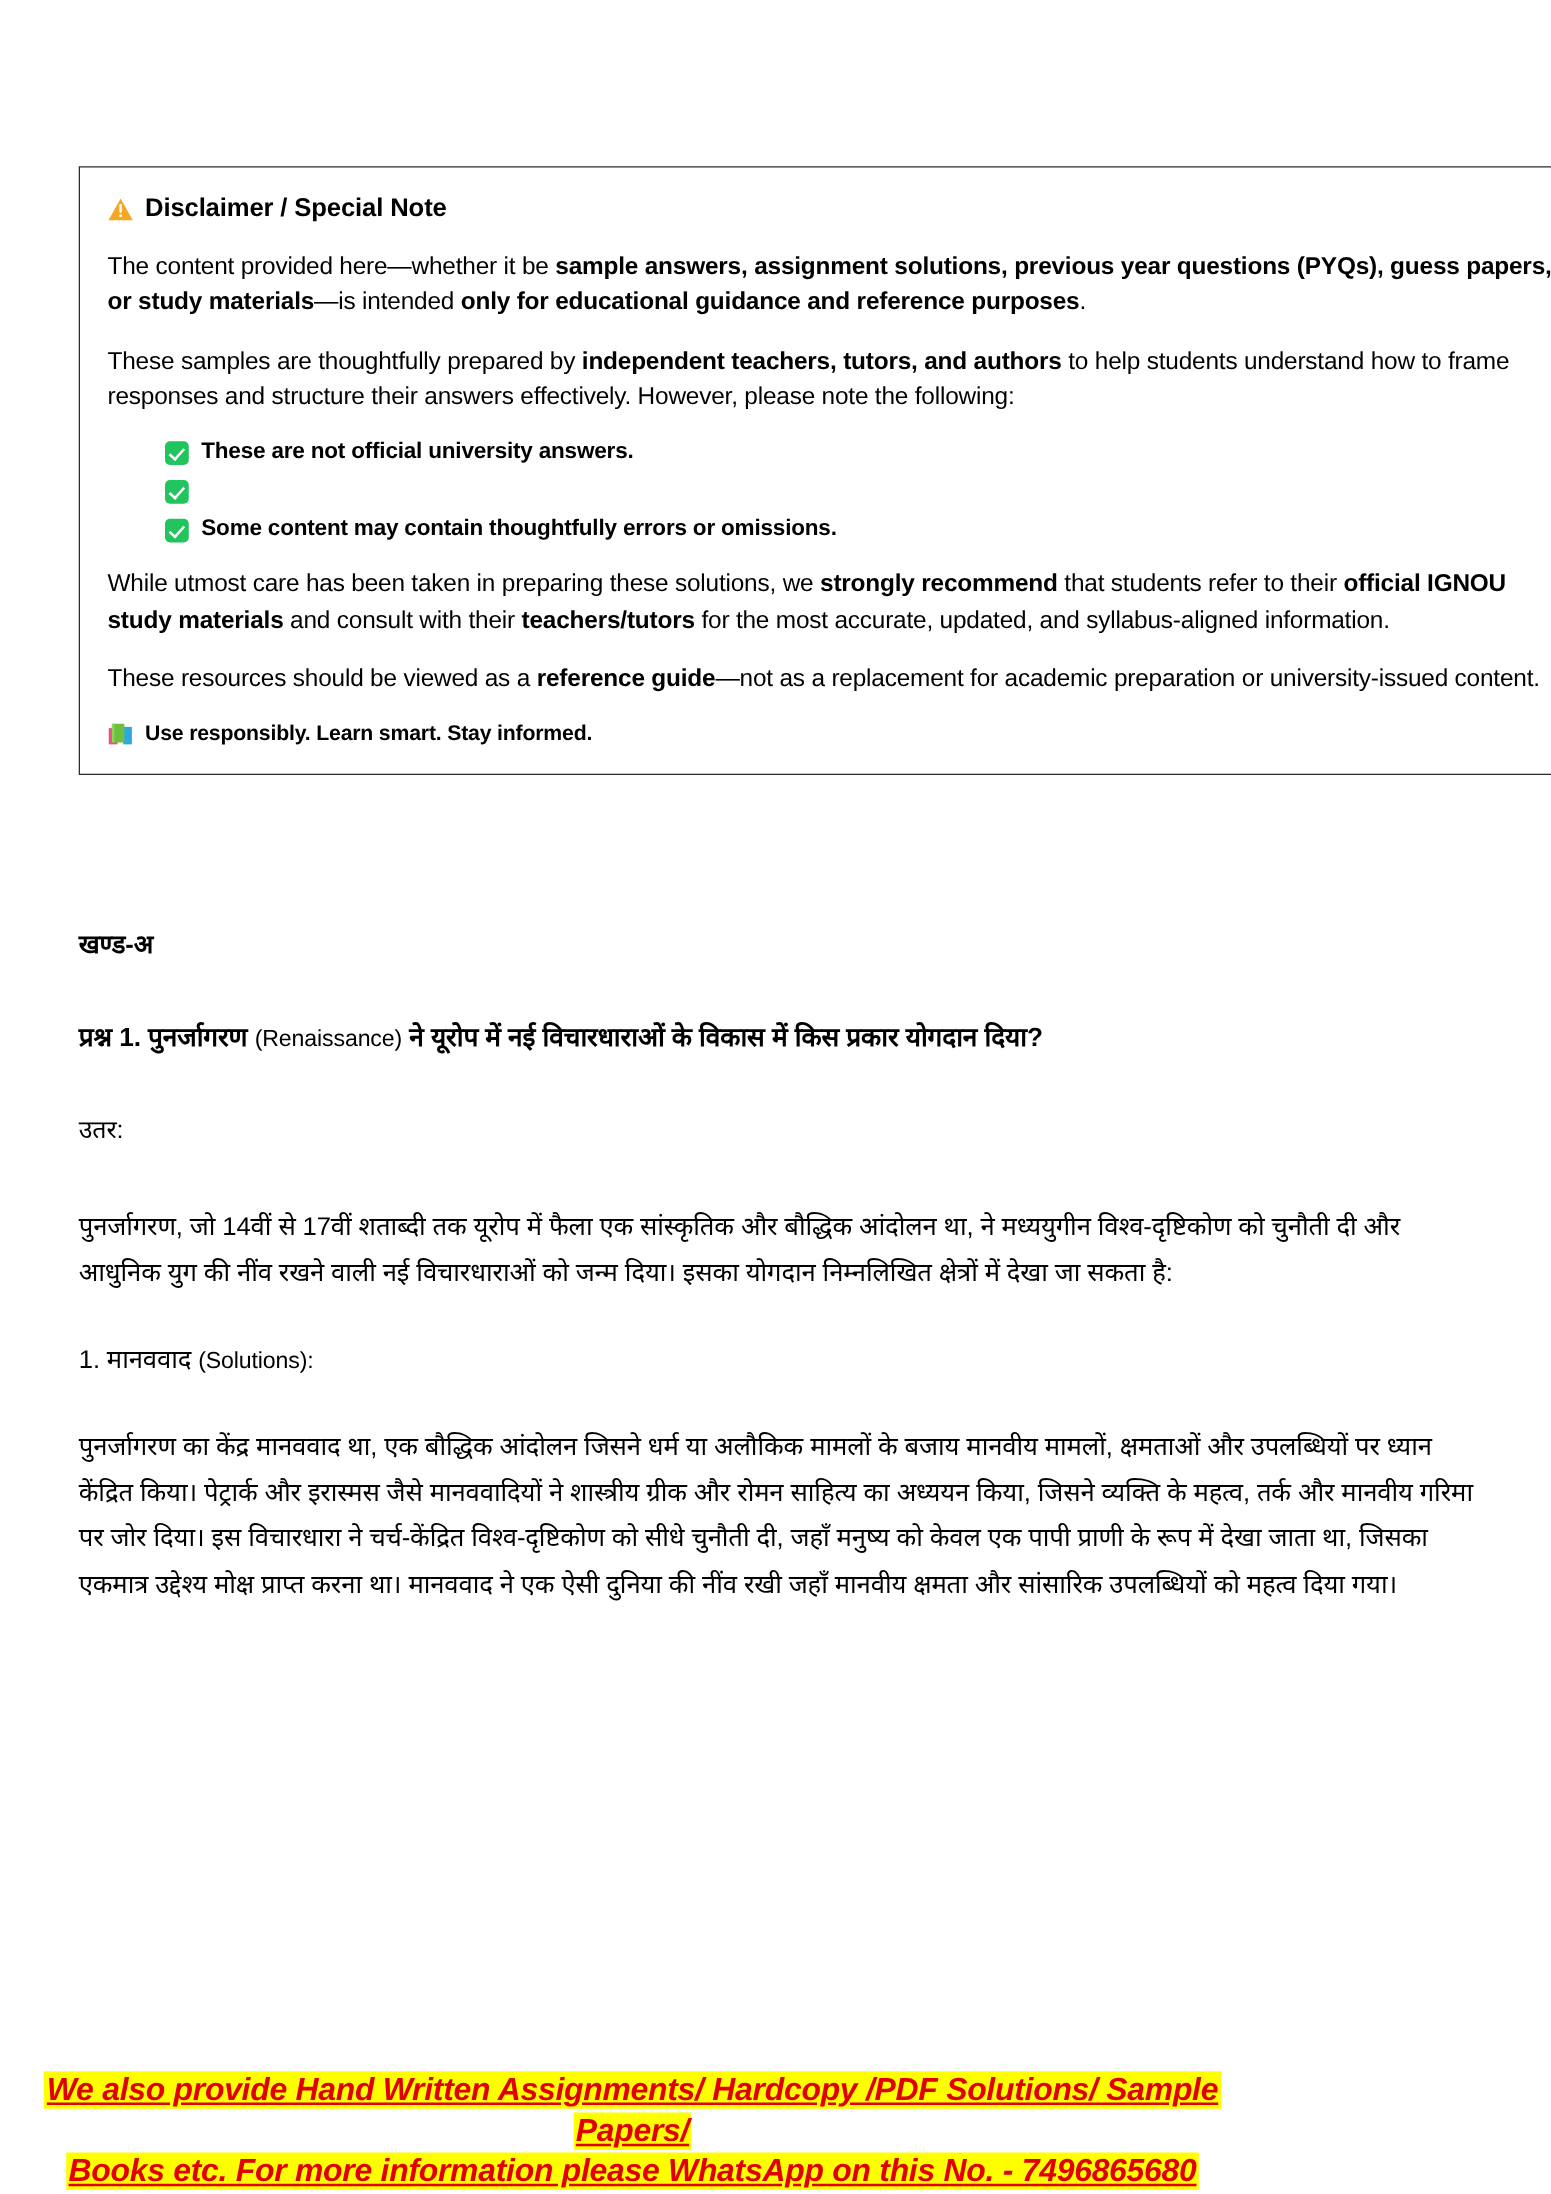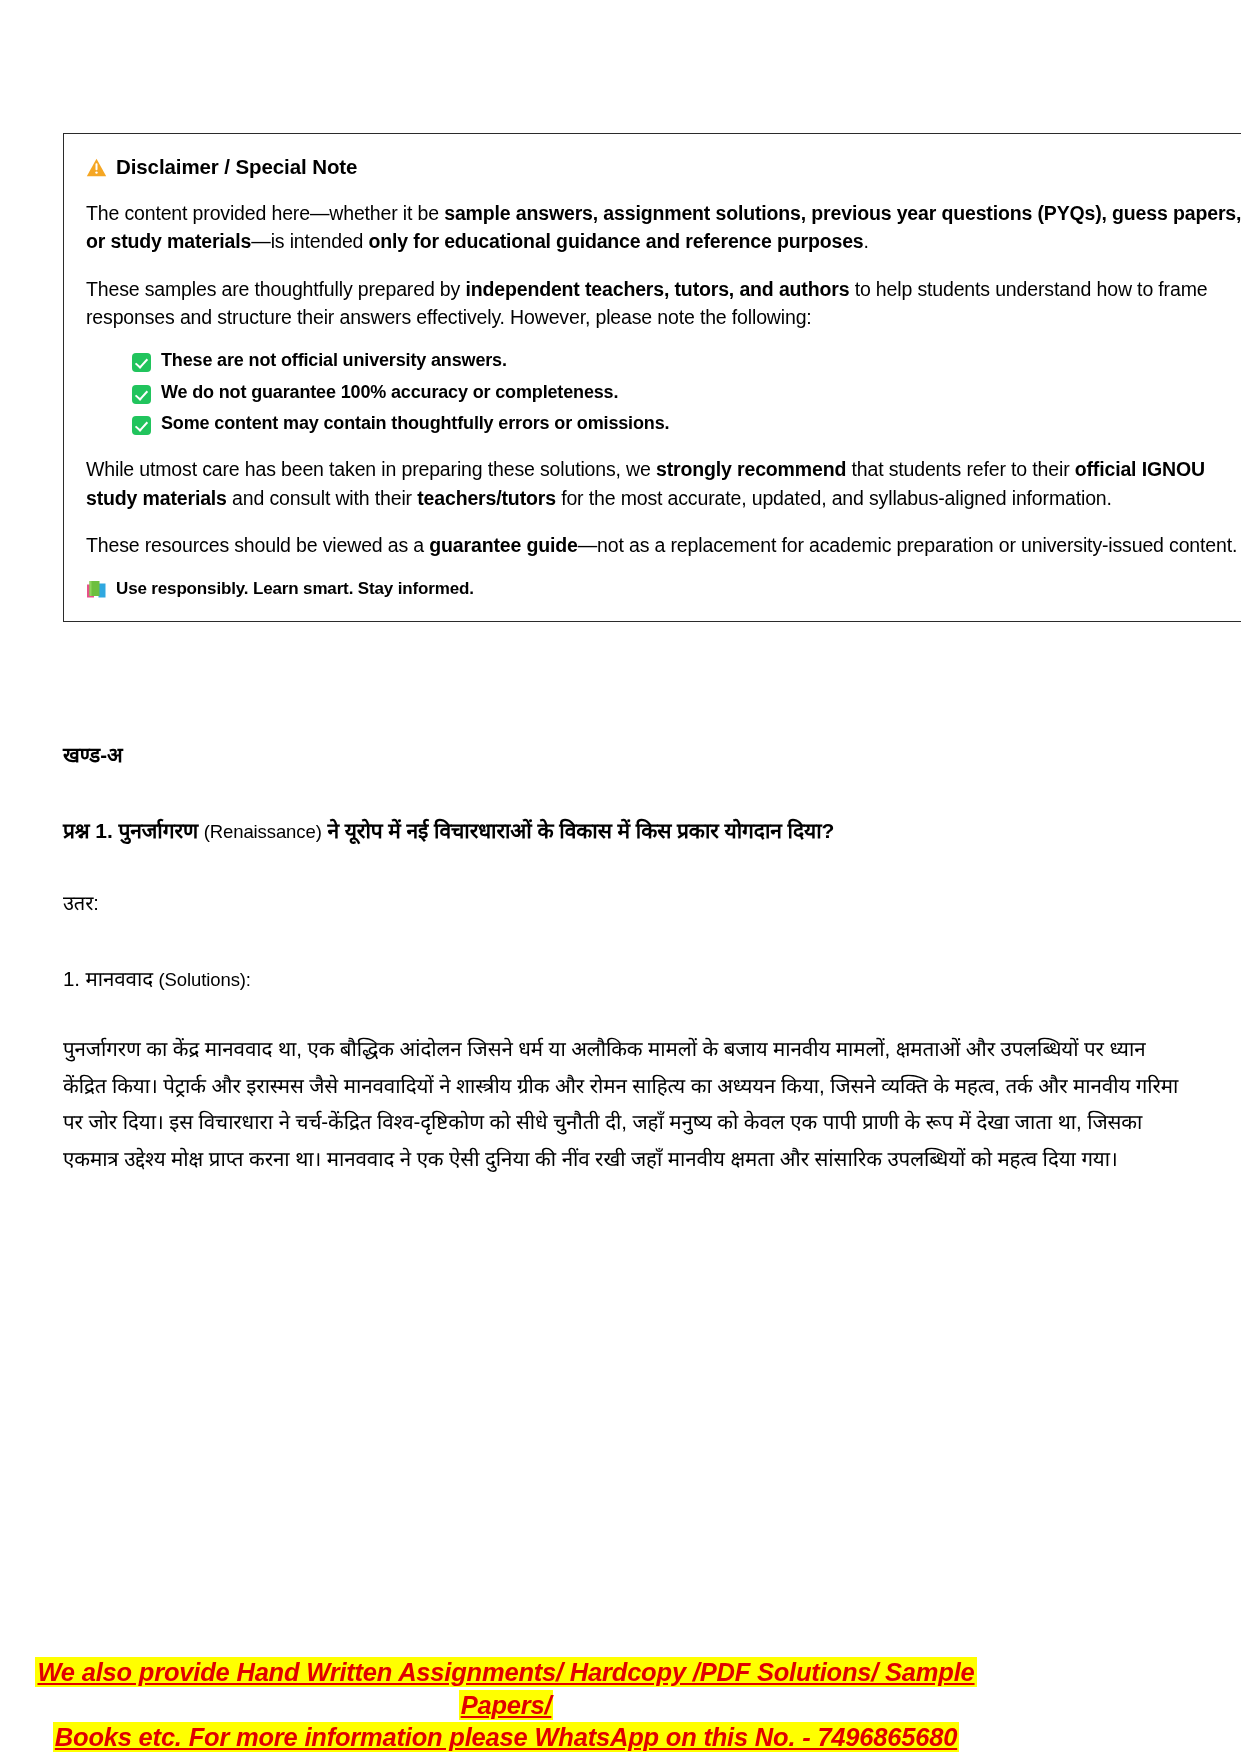--- a/index.html
+++ b/index.html
@@ -197,31 +197,30 @@
 
     <p class="disc-p tight"><span>These samples are thoughtfully prepared by </span><b>independent teachers, tutors, and authors</b><span> to help students understand how to frame responses and structure their answers effectively. However, please note the following:</span></p>
 
     <ul class="check-list">
       <li>
         <span class="check-box"></span>
         <span>These are not official university answers.</span>
       </li>
       <li>
         <span class="check-box"></span>
-        <span>We do not guarantee 100% accuracy or completeness.</span>
       </li>
       <li>
         <span class="check-box"></span>
         <span>Some content may contain thoughtfully errors or omissions.</span>
       </li>
     </ul>
 
     <p class="disc-p"><span>While utmost care has been taken in preparing these solutions, we </span><b>strongly recommend</b><span> that students refer to their </span><b>official IGNOU study materials</b><span> and consult with their </span><b>teachers/tutors</b><span> for the most accurate, updated, and syllabus-aligned information.</span></p>
 
-    <p class="disc-p"><span>These resources should be viewed as a </span><b>guarantee guide</b><span>—not as a replacement for academic preparation or university-issued content.</span></p>
+    <p class="disc-p"><span>These resources should be viewed as a </span><b>reference guide</b><span>—not as a replacement for academic preparation or university-issued content.</span></p>
 
     <p class="use-line">
       <span class="books-icon">
         <svg width="21" height="20" viewBox="0 0 21 20">
           <rect x="1" y="5.5" width="7" height="13" fill="#e8508a"></rect>
           <rect x="12.5" y="4.5" width="7" height="14" fill="#2fa8e0"></rect>
           <rect x="3.5" y="2" width="10" height="15" fill="#6dbf3f"></rect>
           <rect x="3.5" y="2" width="2" height="15" fill="#8ed45c"></rect>
         </svg>
       </span>
@@ -230,20 +229,21 @@
   </div>
 
   <div class="content">
 
     <div class="section-head hi">खण्ड-अ</div>
 
     <div class="question hi"><span>प्रश्न 1. पुनर्जागरण </span><span class="latin">(Renaissance)</span><span> ने यूरोप में नई विचारधाराओं के विकास में किस प्रकार योगदान दिया?</span></div>
 
     <div class="answer-label hi">उतर:</div>
 
+    <div class="para hi">पुनर्जागरण, जो 14वीं से 17वीं शताब्दी तक यूरोप में फैला एक सांस्कृतिक और बौद्धिक आंदोलन था, ने मध्ययुगीन विश्व-दृष्टिकोण को चुनौती दी और आधुनिक युग की नींव रखने वाली नई विचारधाराओं को जन्म दिया। इसका योगदान निम्नलिखित क्षेत्रों में देखा जा सकता है:</div>
 
     <div class="subhead hi"><span>1. मानववाद </span><span class="latin">(Solutions):</span></div>
 
     <div class="para hi">पुनर्जागरण का केंद्र मानववाद था, एक बौद्धिक आंदोलन जिसने धर्म या अलौकिक मामलों के बजाय मानवीय मामलों, क्षमताओं और उपलब्धियों पर ध्यान केंद्रित किया। पेट्रार्क और इरास्मस जैसे मानववादियों ने शास्त्रीय ग्रीक और रोमन साहित्य का अध्ययन किया, जिसने व्यक्ति के महत्व, तर्क और मानवीय गरिमा पर जोर दिया। इस विचारधारा ने चर्च-केंद्रित विश्व-दृष्टिकोण को सीधे चुनौती दी, जहाँ मनुष्य को केवल एक पापी प्राणी के रूप में देखा जाता था, जिसका एकमात्र उद्देश्य मोक्ष प्राप्त करना था। मानववाद ने एक ऐसी दुनिया की नींव रखी जहाँ मानवीय क्षमता और सांसारिक उपलब्धियों को महत्व दिया गया।</div>
   </div>
 
   <div class="footer-banner">
     <div><span>We also provide Hand Written Assignments/ Hardcopy /PDF Solutions/ Sample Papers/</span></div>
     <div><span>Books etc. For more information please WhatsApp on this No. - 7496865680</span></div>
   </div>

